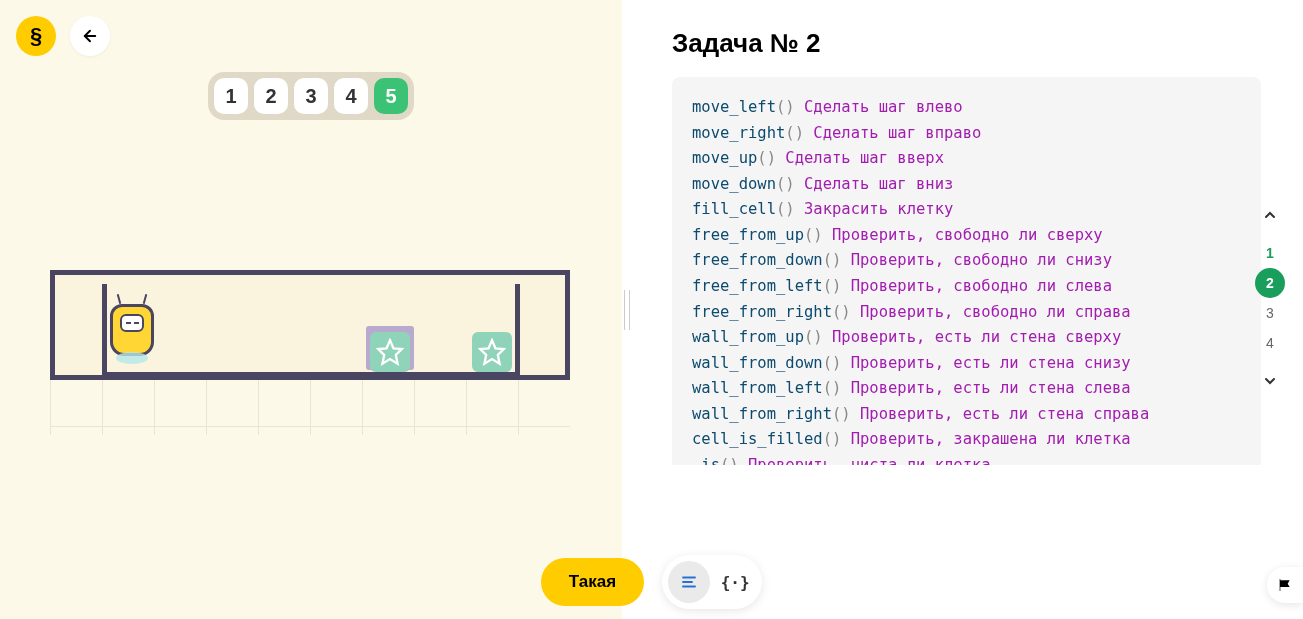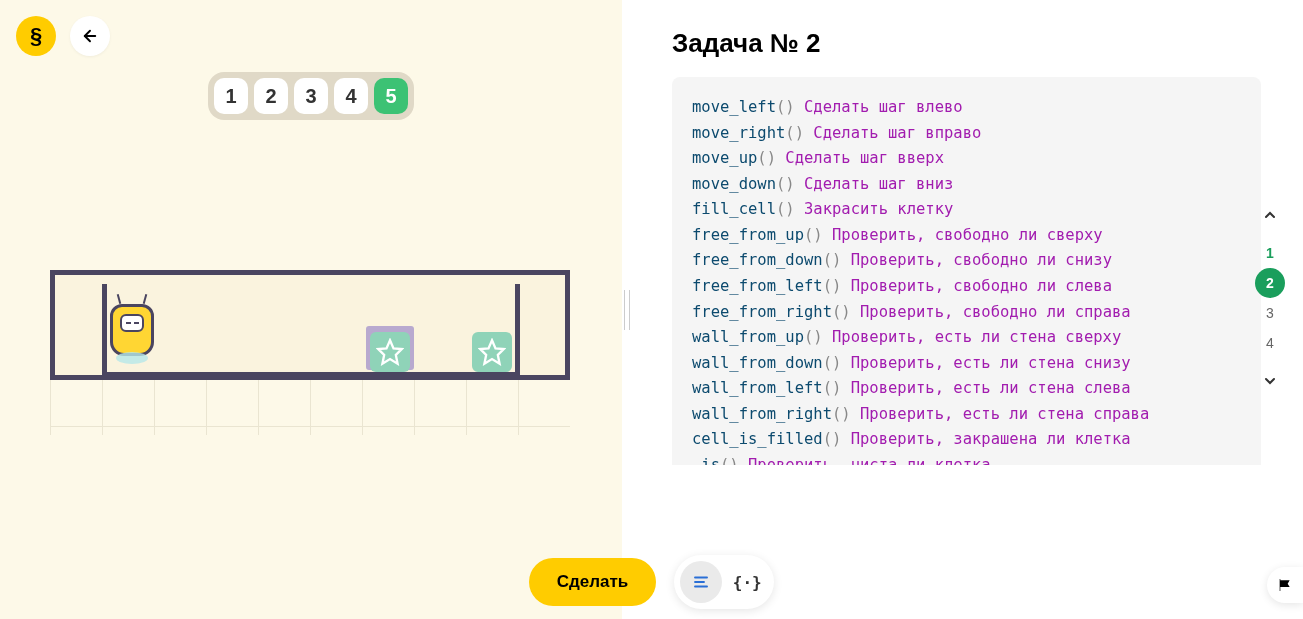--- a/index.html
+++ b/index.html
@@ -432,21 +432,21 @@
       </div>
     <button class="nav-arrow">
       <svg width="16" height="16" viewBox="0 0 24 24" fill="none" stroke="currentColor" stroke-width="3" stroke-linecap="round">
           <polyline points="6 9 12 15 18 9"></polyline>
         </svg>
     </button>
   </div>
 </div>
 
 <div class="bottom-bar">
-  <button class="next-btn">Сделать</button>
+  <button class="next-btn">Такая</button>
   <div class="view-toggle">
     <button class="toggle-btn active">
       <svg width="18" height="18" viewBox="0 0 24 24" fill="none" stroke="currentColor" stroke-width="2.5" stroke-linecap="round">
           <line x1="4" y1="6" x2="20" y2="6"></line>
           <line x1="4" y1="12" x2="16" y2="12"></line>
           <line x1="4" y1="18" x2="20" y2="18"></line>
         </svg>
     </button>
     <button class="toggle-btn">
       <span style="font-family:monospace;font-weight:bold">{·}</span>

